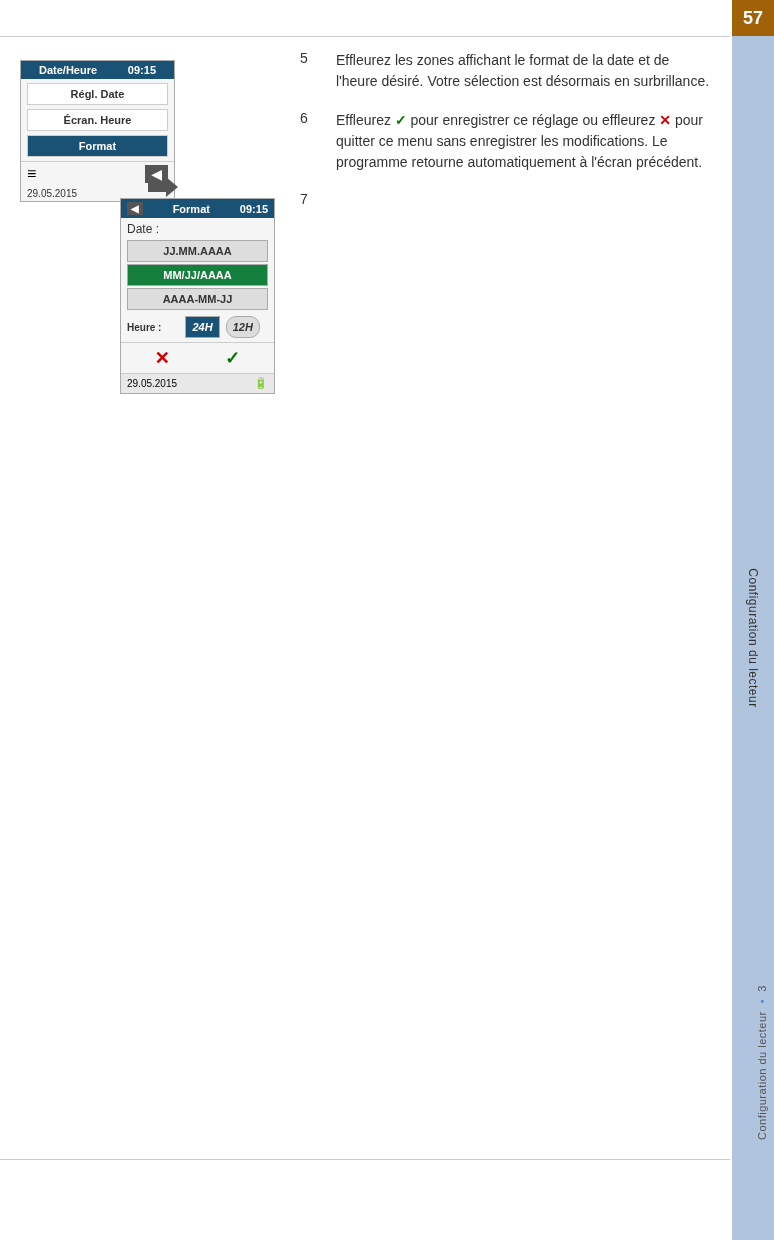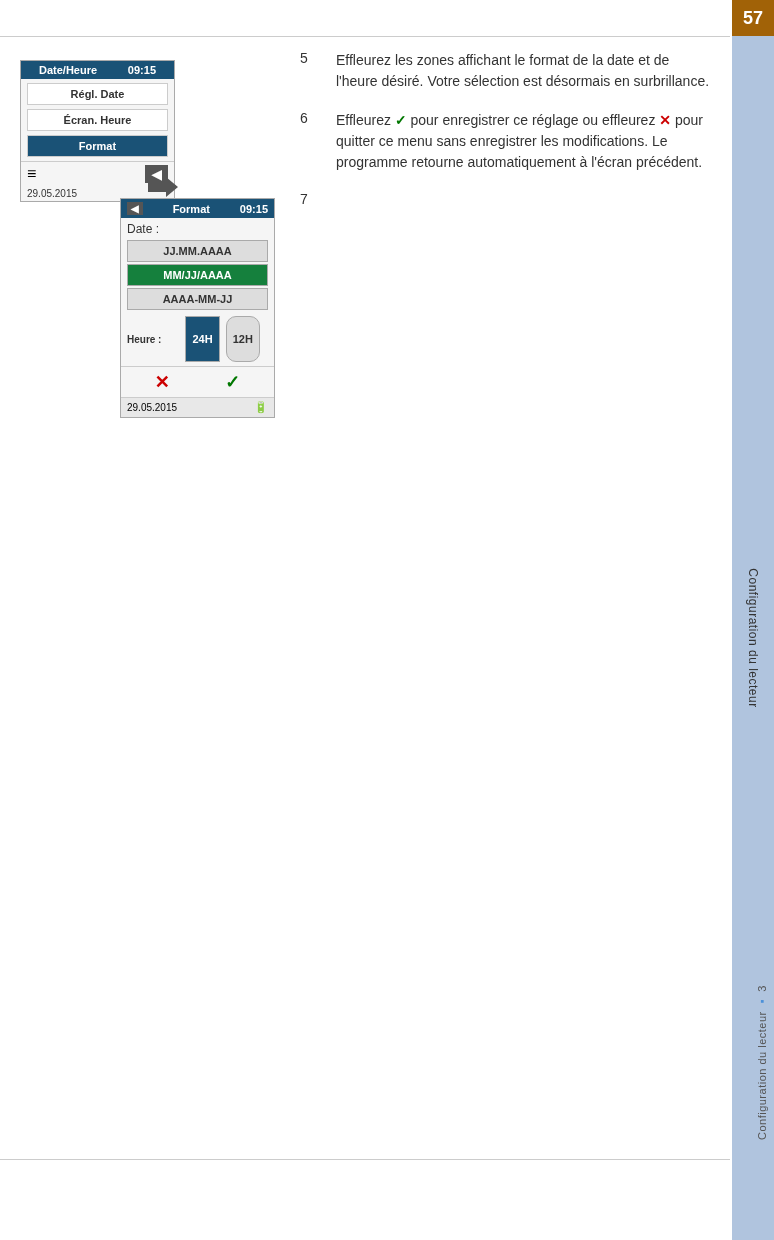--- a/index.html
+++ b/index.html
@@ -197,25 +197,26 @@
     }
 
     .hour-label {
       font-size: 10px;
       font-weight: bold;
       color: #333;
       margin-right: 24px;
     }
 
     .hour-btn {
-      padding: 16px 6px;
+      padding: 4px 6px;
       font-size: 11px;
       font-weight: bold;
       border: 1px solid #aaa;
       margin-right: 6px;
+      font-style: italic;
     }
 
     .hour-btn.active {
       background: #1a5276;
       color: white;
     }
 
     .hour-btn.inactive {
       background: #ddd;
       color: #333;

